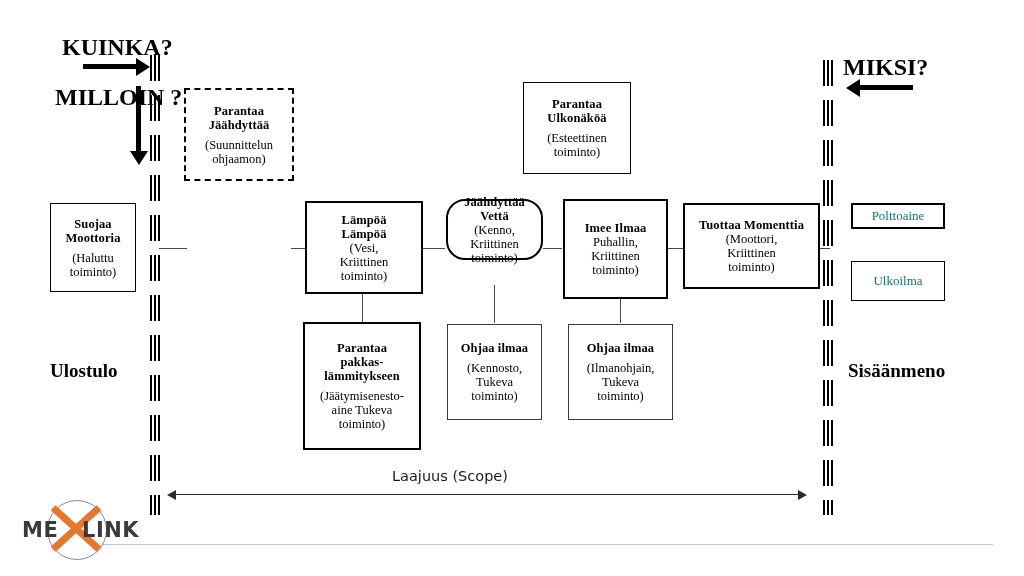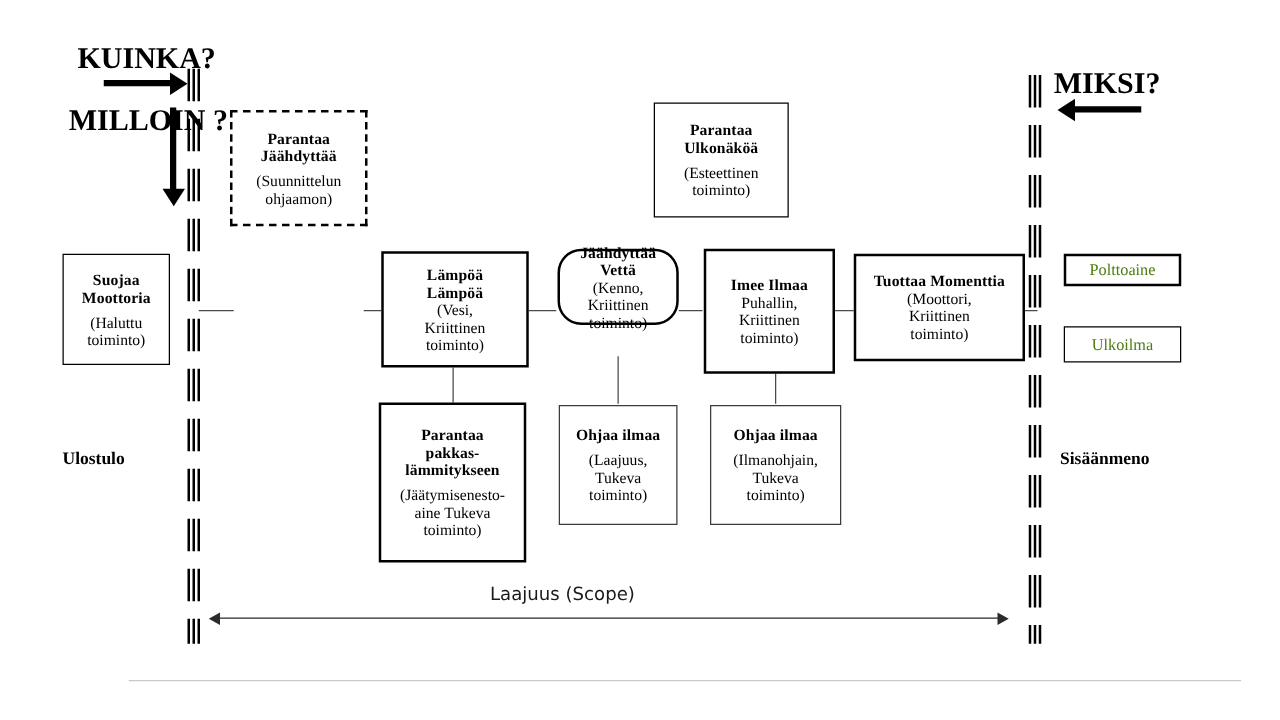--- a/index.html
+++ b/index.html
@@ -51,34 +51,34 @@
   .box.grey { border: 1.6px solid #3b3b3b; }
 
   .small-box {
     position: absolute;
     box-sizing: border-box;
     background:#fff;
     display:flex;
     align-items:center;
     justify-content:center;
     font-size: 13px;
-    color:#4d7c0f;
+    color:#0f766e;
   }
   .small-box.heavy { border: 2.2px solid #000; }
   .small-box.light { border: 1.4px solid #000; }
 
   
   .hdr {
     position: absolute;
     font-weight: bold;
     color: #000;
     white-space: nowrap;
   }
   .hdr.big { font-size: 24px; }
-  .hdr.mid { font-size: 14px; }
+  .hdr.mid { font-size: 19px; }
 
   .scope-label {
     position: absolute;
     font-family: "DejaVu Sans", sans-serif;
     font-size: 14.5px;
     color: #1a1a1a;
     white-space: nowrap;
   }
 
   
@@ -367,44 +367,51 @@
     <div class="ttl">lämmitykseen</div>
     <div class="gap"></div>
     <div class="sub">(Jäätymisenesto-</div>
     <div class="sub">aine Tukeva</div>
     <div class="sub">toiminto)</div>
   </div>
 
   <div class="box grey" style="left:447px; top:324px; width:95px; height:96px;">
     <div class="ttl">Ohjaa ilmaa</div>
     <div class="gap"></div>
-    <div class="sub">(Laajuus,</div>
+    <div class="sub">(Kennosto,</div>
     <div class="sub">Tukeva</div>
     <div class="sub">toiminto)</div>
   </div>
 
   <div class="box grey" style="left:568px; top:324px; width:105px; height:96px;">
     <div class="ttl">Ohjaa ilmaa</div>
     <div class="gap"></div>
     <div class="sub">(Ilmanohjain,</div>
     <div class="sub">Tukeva</div>
     <div class="sub">toiminto)</div>
   </div>
 
   <div class="small-box heavy" style="left:851px; top:203px; width:94px; height:26px;">
     <span>Polttoaine</span>
   </div>
-  <div class="small-box light" style="left:851px; top:261px; width:94px; height:29px;">
+  <div class="small-box light" style="left:851px; top:261px; width:94px; height:40px;">
     <span>Ulkoilma</span>
   </div>
 
   <div class="scope-label" style="left:392px; top:468px;">Laajuus (Scope)</div>
   <div class="thin-shaft" style="left:176px; top:494px; width:624px;"></div>
   <div class="arrow-head th-left" style="left:167px; top:489.5px;"></div>
   <div class="arrow-head th-right" style="left:798px; top:489.5px;"></div>
 
   <div class="thin-shaft" style="left:175px; top:494px; width:0px;"></div>
 
   <div class="footer-line" style="left:103px; top:544px; width:890px;"></div>
 
+  <div class="logo" style="left:22px; top:500px; width:120px; height:60px;">
+    <div class="circ"></div>
+    <div class="xs s1"></div>
+    <div class="xs s2"></div>
+    <div class="word w-me">ME</div>
+    <div class="word w-link">LINK</div>
+  </div>
 
 <div class="thin-shaft" style="left: 172px; top: 494px; width: 4px;"></div>
   </div>
 
 </body></html>

